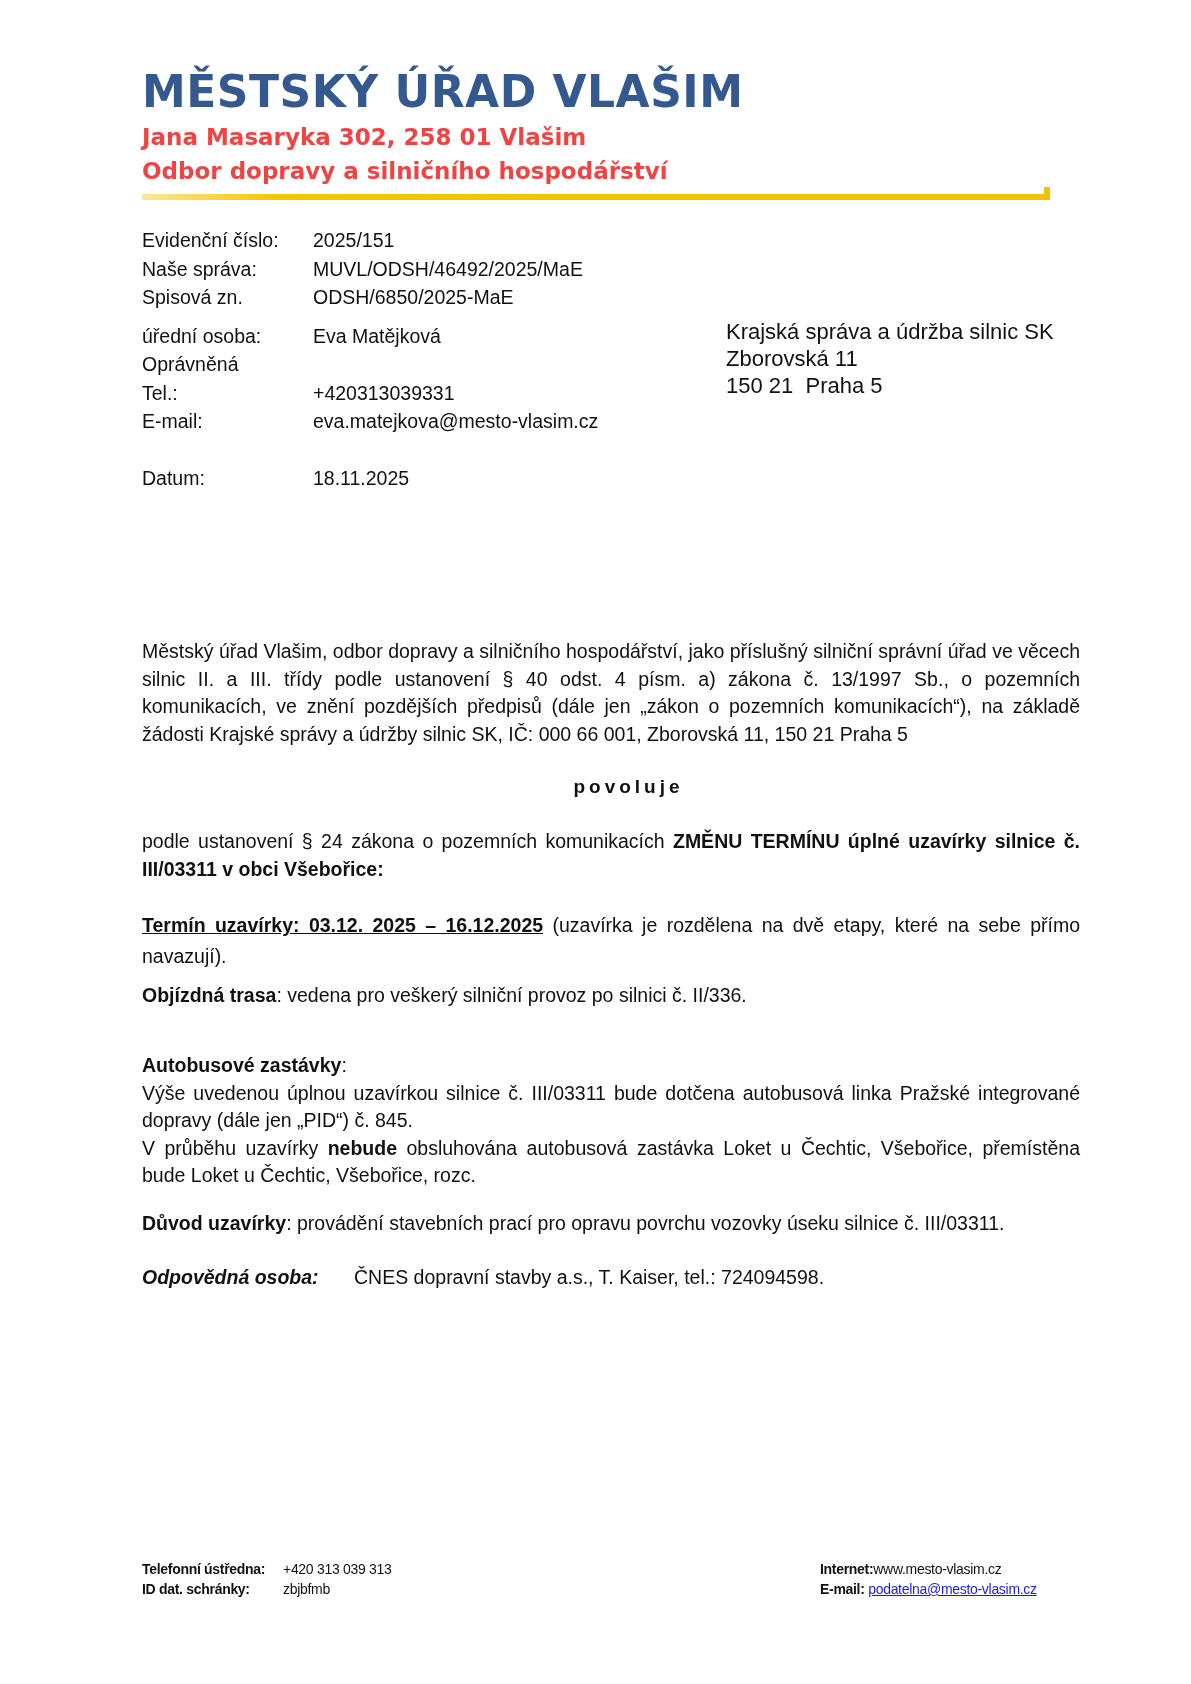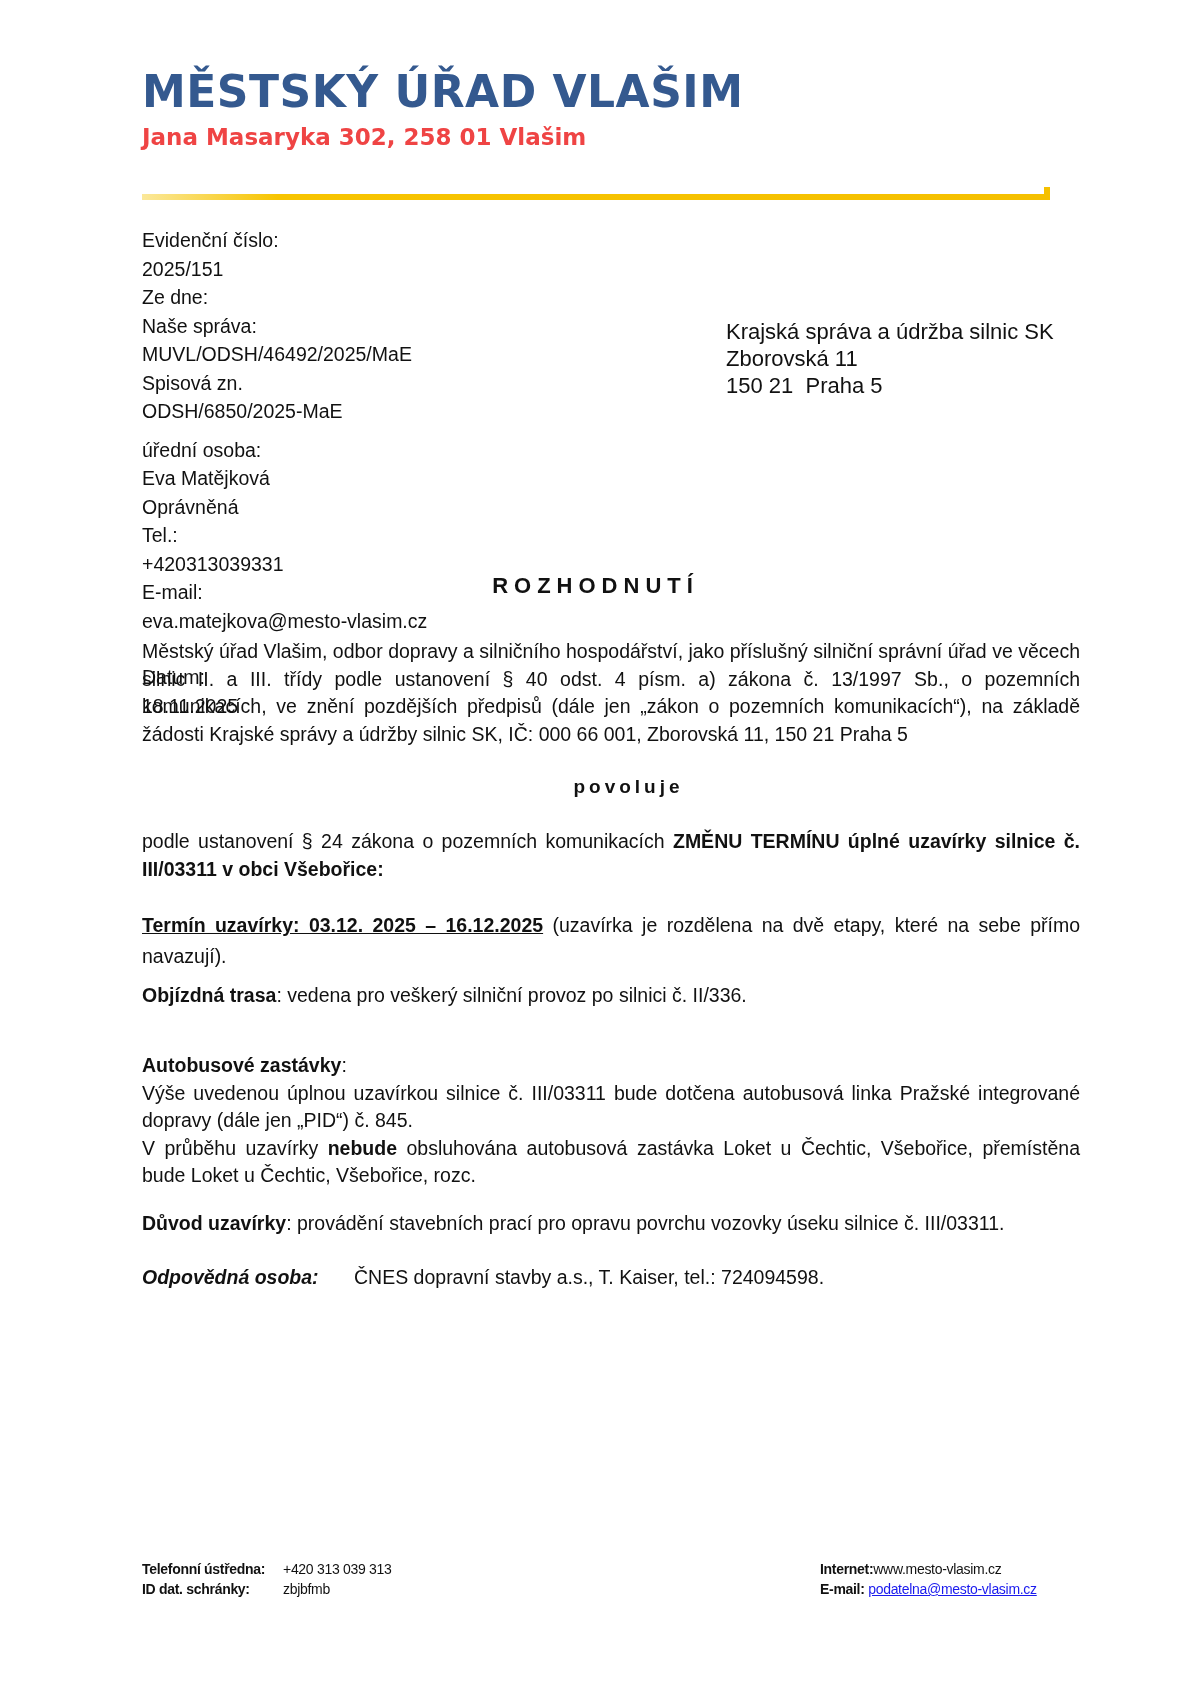--- a/index.html
+++ b/index.html
@@ -10,21 +10,21 @@
     .letterhead { position: absolute; left: 142px; top: 64px; width: 908px; }
     .lh-title { font-family: "DejaVu Sans", sans-serif; font-weight: bold; font-size: 44px;
                 color: #34598f; letter-spacing: 0.5px; line-height: 56px; margin: 0; }
     .lh-line { font-family: "DejaVu Sans", sans-serif; font-weight: bold; font-size: 23px;
                color: #ef4444; line-height: 34px; margin: 0; }
     .lh-rule { position: absolute; left: 0; top: 130px; width: 906px; height: 6px;
                background: linear-gradient(to right, #fbe89a 0%, #f7c400 15%, #f5c000 100%); }
     .lh-rule-end { position: absolute; right: 0; top: 123px; width: 6px; height: 13px; background: #f5c000; }
 
     .meta { position: absolute; left: 142px; top: 226px; font-size: 19.5px; line-height: 28.5px; }
-    .meta-row { display: flex; flex-direction: column; }
+    .meta-row { display: flex; }
     .meta-label { width: 171px; }
     .meta-value { }
     .gap { height: 10px; }
 
     .recipient { position: absolute; left: 726px; top: 318px; font-size: 22px; line-height: 27px; }
 
     .doc-title { position: absolute; left: 0; width: 1191px; top: 573px; text-align: center;
                  font-weight: bold; font-size: 22px; letter-spacing: 6px; }
 
     .body { position: absolute; left: 142px; width: 938px; font-size: 19.5px; line-height: 27.5px;
@@ -43,32 +43,29 @@
     .f-link { color: #1a1aee; text-decoration: underline; }
   </style>
 </head>
 <body>
 
 <div class="page">
 
   <div class="letterhead">
     <h1 class="lh-title">MĚSTSKÝ ÚŘAD VLAŠIM</h1>
     <p class="lh-line">Jana Masaryka 302, 258 01 Vlašim</p>
+    <p class="lh-line">Odbor dopravy a silničního hospodářství</p>
     <div class="lh-rule"></div>
     <div class="lh-rule-end"></div>
   </div>
 
   <div class="meta">
     <div class="meta-row">
       <span class="meta-label">Evidenční číslo:</span>
       <span class="meta-value">2025/151</span>
-    </div>
-    <div class="meta-row">
-      <span class="meta-label">Ze dne:</span>
-      <span class="meta-value"></span>
     </div>
     <div class="meta-row">
       <span class="meta-label">Naše správa:</span>
       <span class="meta-value">MUVL/ODSH/46492/2025/MaE</span>
     </div>
     <div class="meta-row">
       <span class="meta-label">Spisová zn.</span>
       <span class="meta-value">ODSH/6850/2025-MaE</span>
     </div>
     <div class="gap"></div>
@@ -93,21 +90,20 @@
       <span class="meta-value">18.11.2025</span>
     </div>
   </div>
 
   <div class="recipient">
     <div>Krajská správa a údržba silnic SK</div>
     <div>Zborovská 11</div>
     <div style="white-space:pre">150 21  Praha 5</div>
   </div>
 
-  <div class="doc-title">ROZHODNUTÍ</div>
 
   <div class="body" style="top:638px">Městský úřad Vlašim, odbor dopravy a silničního hospodářství, jako příslušný silniční správní úřad ve věcech silnic II. a III. třídy podle ustanovení § 40 odst. 4 písm. a) zákona č. 13/1997 Sb., o pozemních komunikacích, ve znění pozdějších předpisů (dále jen „zákon o pozemních komunikacích“), na základě žádosti Krajské správy a údržby silnic SK, IČ: 000 66 001, Zborovská 11, 150 21  Praha 5</div>
 
   <div class="center-word" style="top:776px">povoluje</div>
 
   <div class="body" style="top:828px">
     <span>podle ustanovení § 24 zákona o pozemních komunikacích </span><b>ZMĚNU TERMÍNU úplné uzavírky silnice č. III/03311 v obci Všebořice:</b>
   </div>
 
   <div class="body" style="top:910px; line-height:31px;">

